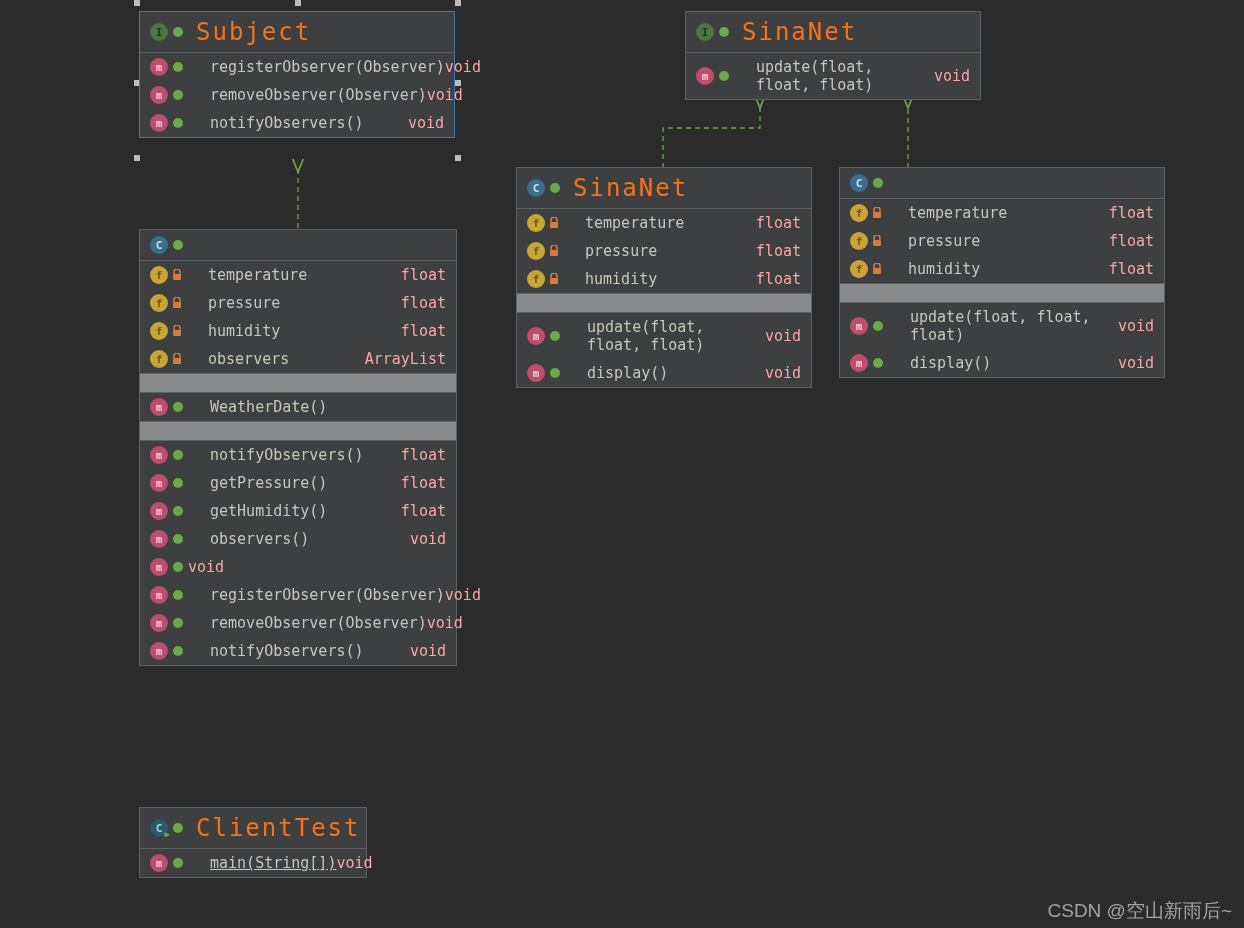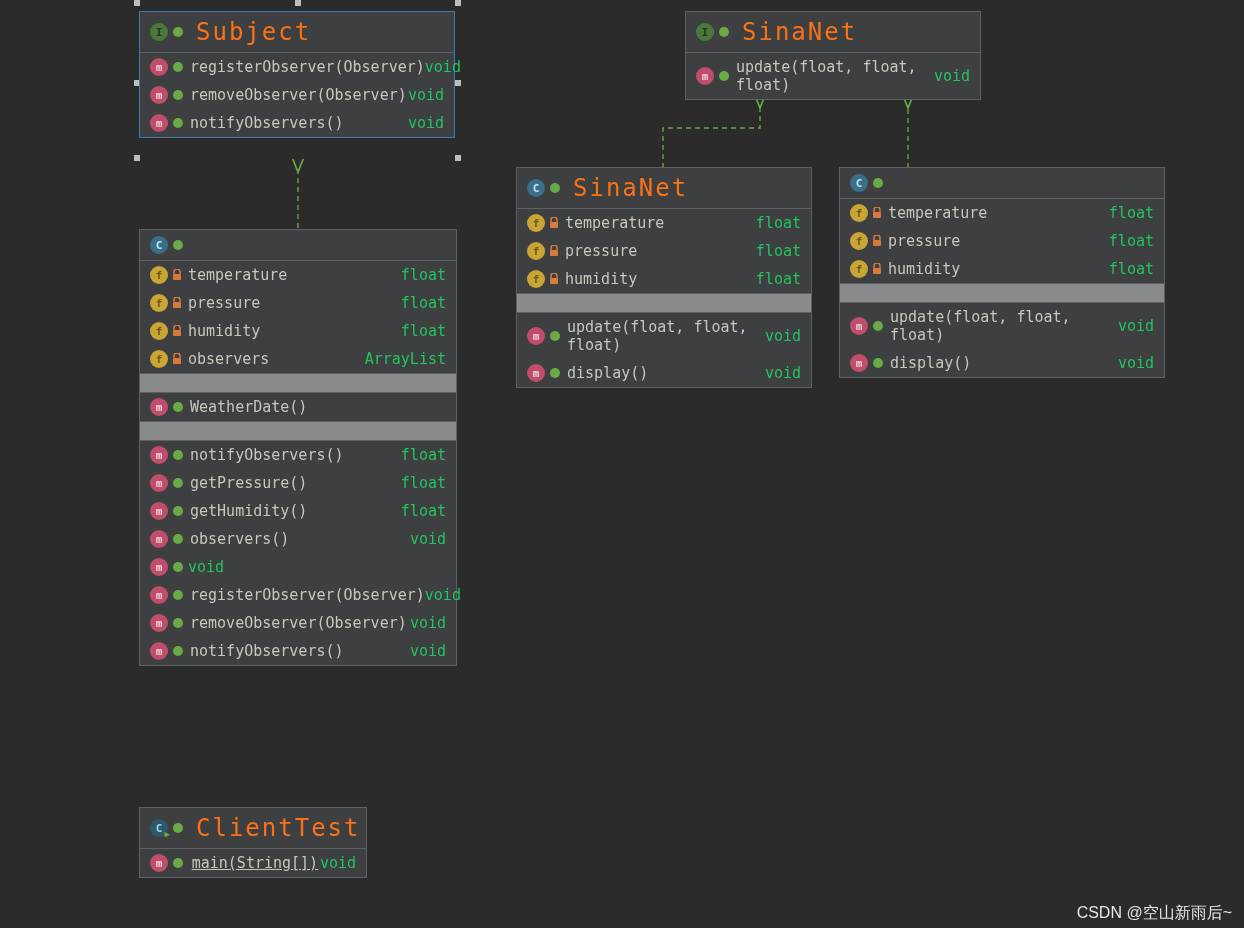--- a/index.html
+++ b/index.html
@@ -1,35 +1,35 @@
 <!DOCTYPE html>
 <html><head>
 <meta charset="utf-8">
 <style>
 body{margin:0;background:#2b2b2b;width:1244px;height:928px;font-family:Menlo,Consolas,monospace;color:#c8c8c8;position:relative;overflow:hidden}
 .box{position:absolute;background:#3d3f41;border:1px solid #5e6163}
 .box.sel{border:1px solid #3c79b5}
 .hdr{display:flex;align-items:center;padding:6px 10px;border-bottom:1px solid #5e6163}
 .hdr .nm{font-size:24px;letter-spacing:2px;color:#f97316;margin-left:8px}
 .row{display:flex;align-items:center;padding:5px 10px;font-size:15px;color:#c8c6bd}
-.row .sig{flex:1;margin-left:2px}
-.row .rt{color:#22c55e}
+.row .sig{flex:1;margin-left:22px}
+.row .rt{color:#fca5a5}
 .sep{height:18px;background:#888a8c;border-top:1px solid #5e6163;border-bottom:1px solid #5e6163}
 .ic{width:18px;height:18px;border-radius:50%;display:inline-flex;align-items:center;justify-content:center;font-size:11px;font-weight:bold;margin-right:4px;flex-shrink:0}
 .ic-i{background:#4a7a3a;color:#2b2b2b}
 .ic-c{background:#3a6f8c;color:#c4e0ec}
 .ic-cr{background:#2b5a6b;color:#a6d4e6}
 .ic-f{background:#c9a536;color:#6b5a1c}
 .ic-m{background:#c14d6c;color:#f0d0da}
 .lock{width:10px;height:12px;display:inline-block;margin-right:4px;flex-shrink:0}
 .lock svg{display:block}
 .vis{width:12px;height:12px;display:inline-block;margin-right:4px;flex-shrink:0}
 .vis svg{display:block}
 .h{position:absolute;width:6px;height:6px;background:#bdbdbd}
-.watermark{position:absolute;bottom:4px;right:12px;color:#e5e5e5;font-family:sans-serif;font-size:16px}
+.watermark{position:absolute;bottom:4px;right:12px;color:#a3a3a3;font-family:sans-serif;font-size:19px}
 svg.conn{position:absolute;top:0;left:0;width:1244px;height:928px;pointer-events:none}
 </style>
 </head>
 <body>
 
 <svg class="conn">
   <defs>
     <marker id="tri" markerWidth="12" markerHeight="10" refX="1" refY="5" orient="auto">
       <path d="M11,1 L1,5 L11,9" fill="none" stroke="#6aab47" stroke-width="1.3"></path>
     </marker>

